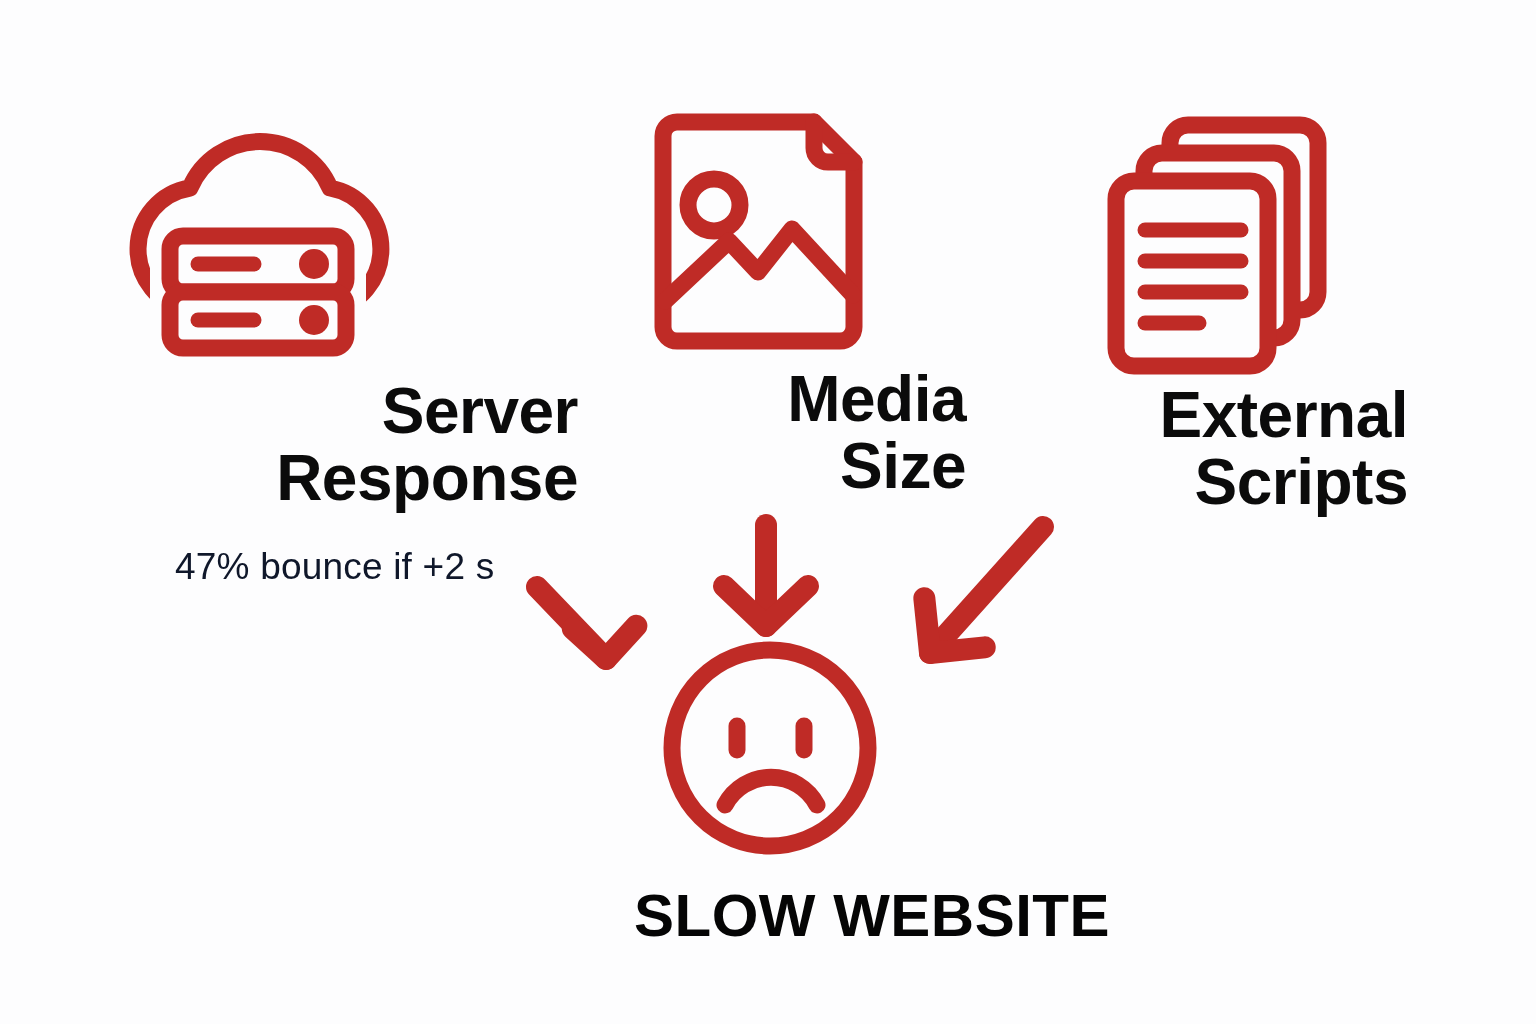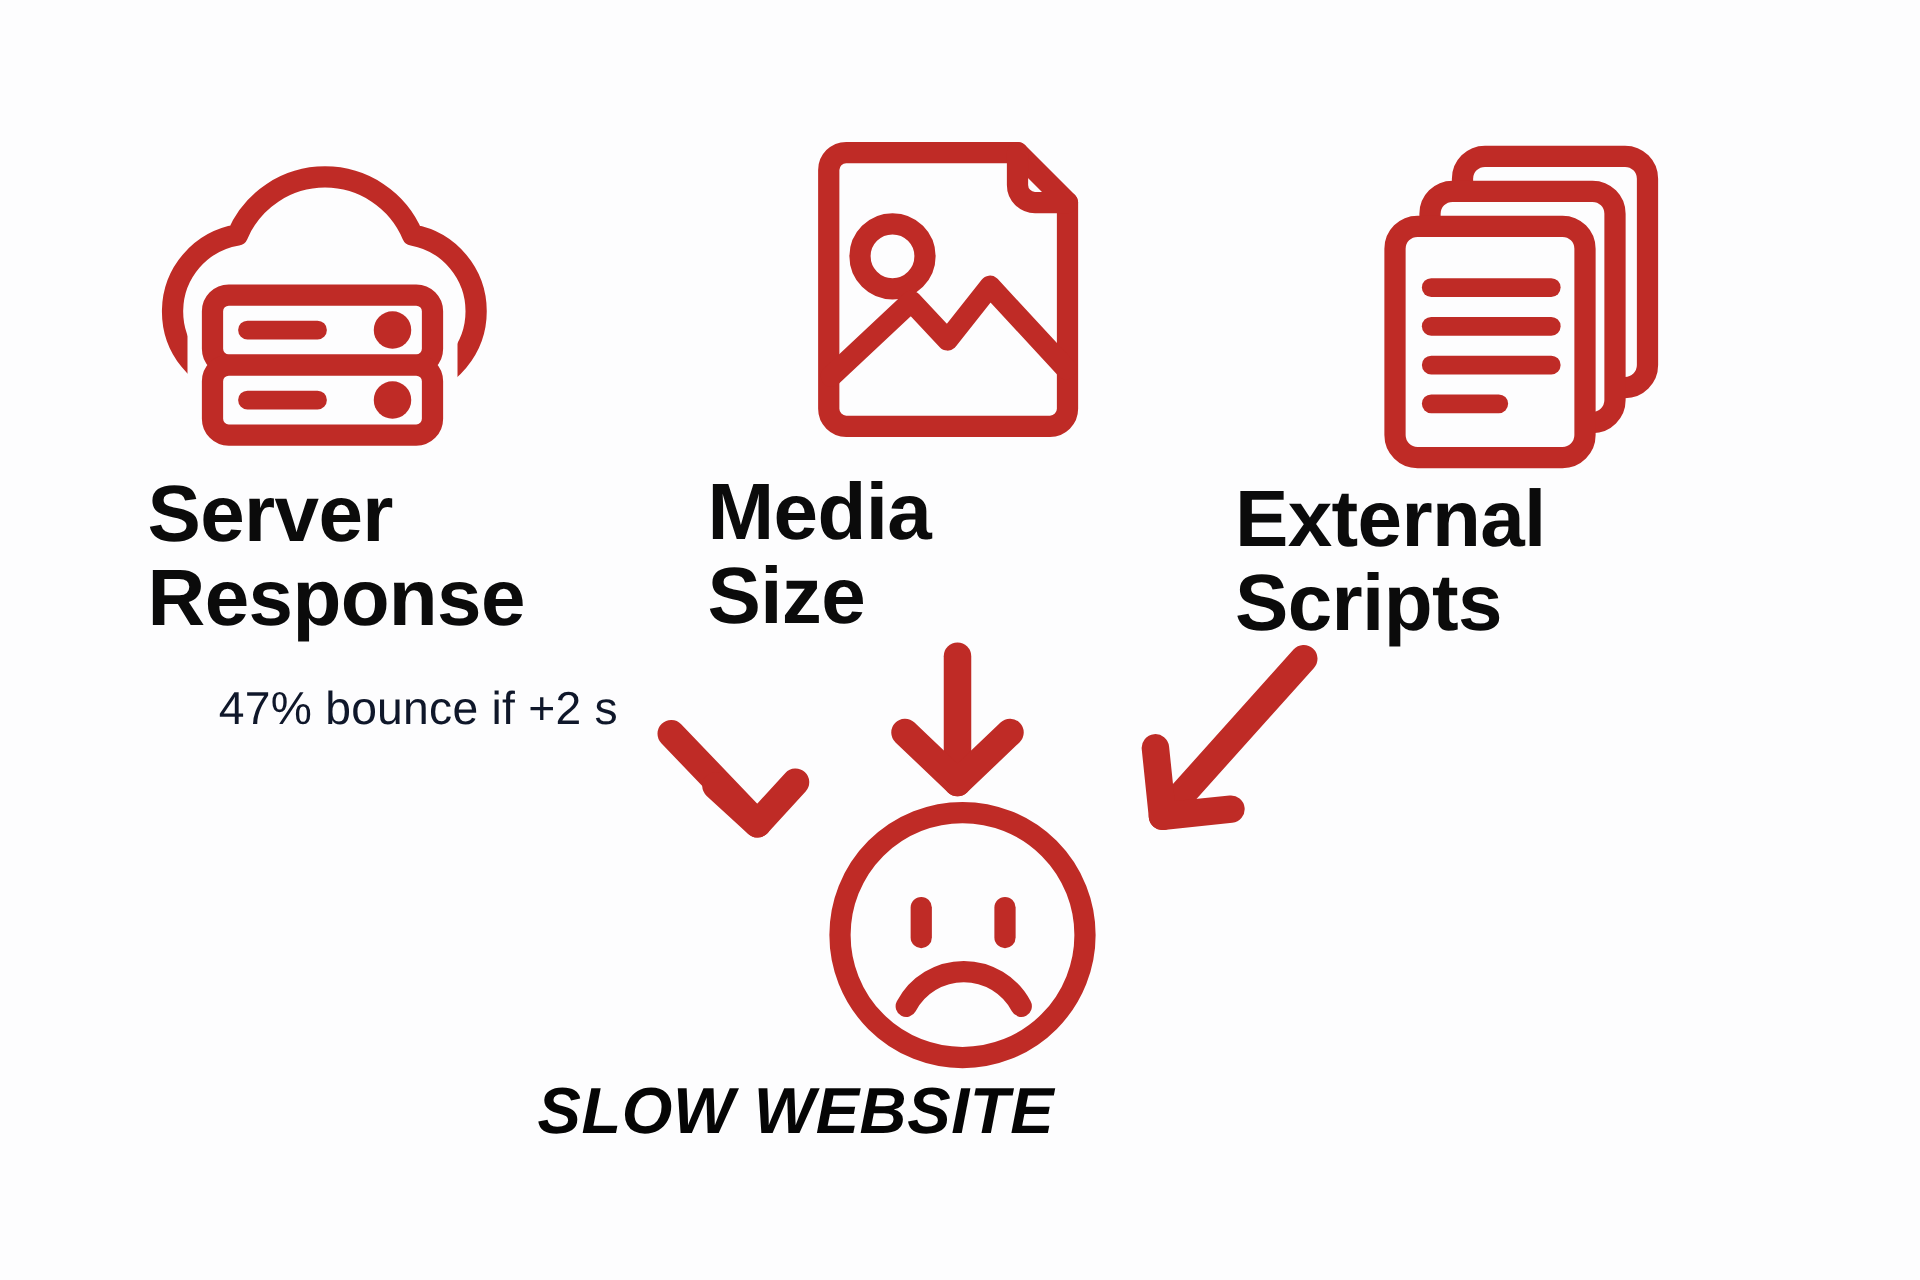--- a/index.html
+++ b/index.html
@@ -22,21 +22,21 @@
   }
   .layer {
     position: absolute;
     left: 0;
     top: 0;
     width: 1536px;
     height: 1024px;
   }
   .node {
     position: absolute;
-    text-align: left;
+    text-align: right;
   }
   .icon-box {
     position: relative;
     margin: 0 auto;
   }
   .node-label {
     font-family: "Liberation Sans", sans-serif;
     font-weight: bold;
     color: #0b0b0b;
     line-height: 1.04;
@@ -59,21 +59,21 @@
     left: 988px;
     top: 105px;
     width: 420px;
   }
   #node-server .node-label,
   #node-media .node-label,
   #node-scripts .node-label {
     font-size: 64px;
     margin-top: 18px;
   }
-  #node-media .node-label { margin-top: 16px; }
+  #node-media .node-label { margin-top: 6px; }
   #node-scripts .node-label { margin-top: 22px; }
 
   
   #stat-caption {
     position: absolute;
     left: 175px;
     top: 546px;
     font-family: "Liberation Sans", sans-serif;
     font-size: 37px;
     font-weight: normal;
@@ -84,25 +84,24 @@
 
   
   #node-outcome {
     left: 430px;
     top: 640px;
     width: 680px;
   }
   #outcome-label {
     font-family: "Liberation Sans", sans-serif;
     font-weight: bold;
-    font-size: 52px;
+    font-size: 60px;
     letter-spacing: 0.5px;
     color: #050505;
-    margin-top: 4px;
-    font-style: italic;
+    margin-top: 26px;
   }
 
   svg { display: block; overflow: visible; }
 </style>
 </head>
 <body>
 
 <div id="stage">
 
   <svg class="layer" viewBox="0 0 1536 1024" width="1536" height="1024">

